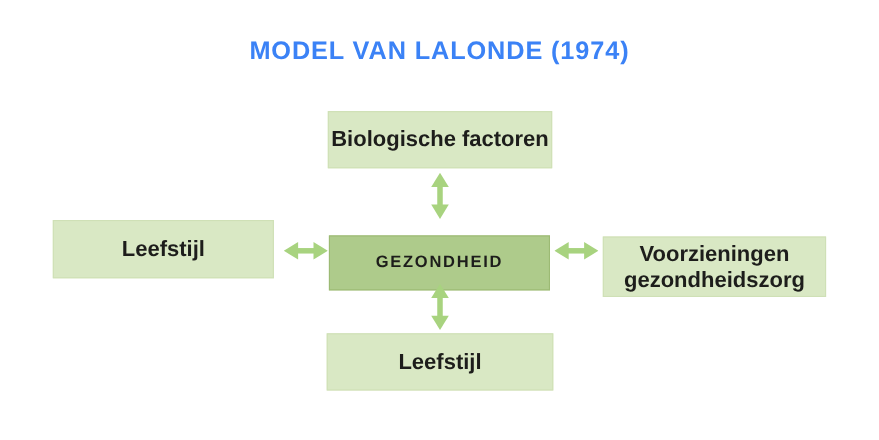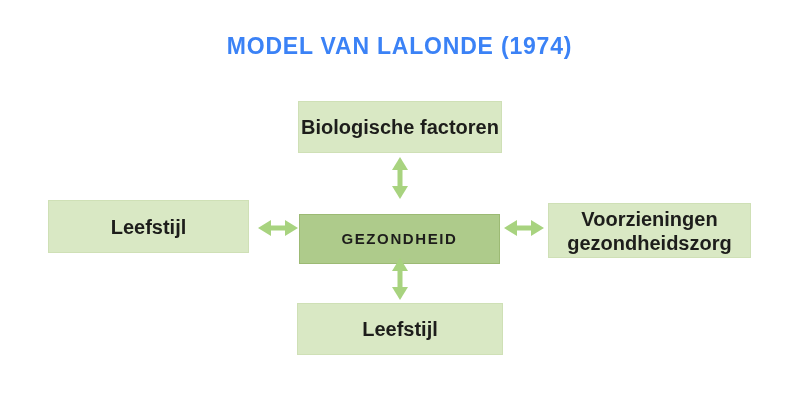--- a/index.html
+++ b/index.html
@@ -43,21 +43,21 @@
     text-align: center;
     background: var(--box-light);
     border: 1px solid var(--box-light-border);
     font-weight: 700;
     font-size: 20px;
     line-height: 1.2;
     color: var(--text);
   }
   .box-top    { left: 298px; top: 101px; width: 204px; height: 52px; }
   .box-left   { left: 48px;  top: 200px; width: 201px; height: 53px; }
-  .box-right  { left: 548px; top: 203px; width: 203px; height: 55px; padding: 0 6px; }
+  .box-right  { left: 548px; top: 215px; width: 203px; height: 55px; padding: 0 6px; }
   .box-bottom { left: 297px; top: 303px; width: 206px; height: 52px; }
   .box-center {
     left: 299px; top: 202px; width: 201px; height: 50px;
     background: var(--box-center);
     border: 1px solid var(--box-center-border);
     font-size: 15px;
     letter-spacing: 1.6px;
     text-transform: uppercase;
     margin-top: 12px;
   }

